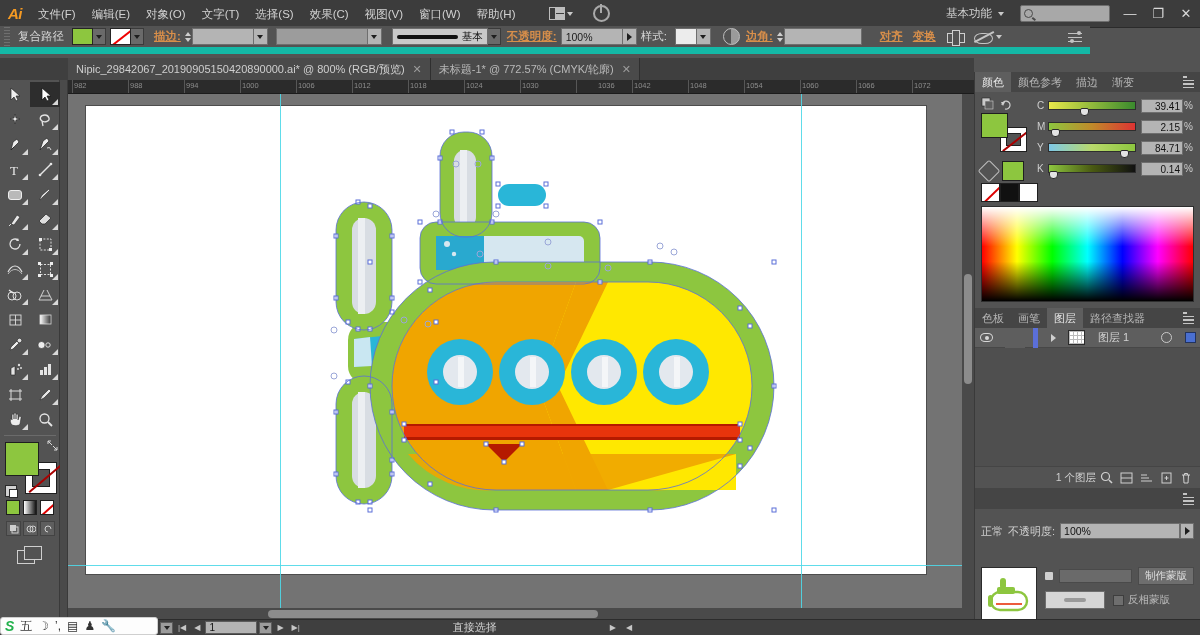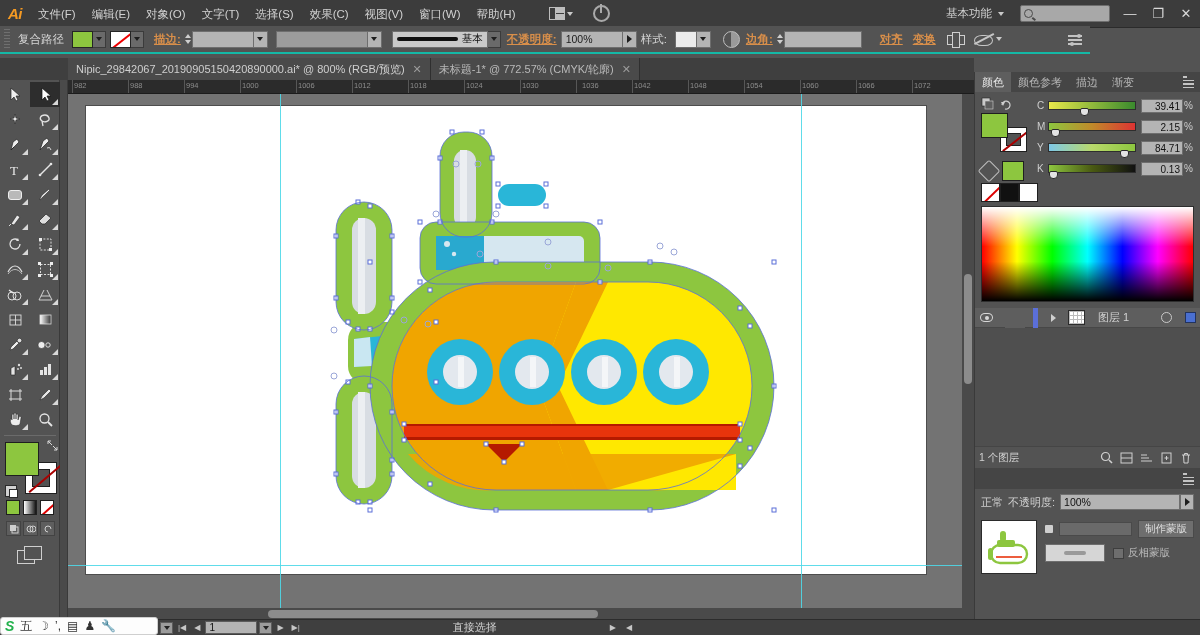--- a/index.html
+++ b/index.html
@@ -52,21 +52,21 @@
      position:relative; }
   .search-mag:after { content:""; position:absolute; right:-4px; bottom:-2px;
      width:4px; height:1.5px; background:#4a4a4a; transform:rotate(40deg); }
   .wbtn { width:28px; height:24px; display:flex; align-items:center;
      justify-content:center; color:#d8d8d8; font-size:13px; }
 
   
   .controlbar {
     position:absolute; left:0; top:26px; width:1090px; height:28px;
     background:#535353; display:flex; align-items:center;
-    border-bottom:2px solid #14b8a6; padding-left:4px;
+    border-bottom:7px solid #14b8a6; padding-left:4px;
   }
   .grip { width:6px; height:20px; margin-right:4px;
      background:repeating-linear-gradient(to bottom,#6f6f6f 0 1px,transparent 1px 3px);}
   .cb-label { color:#d8d8d8; font-size:11.5px; margin:0 8px 0 4px; white-space:nowrap; }
   .cb-label.orange { color:#d98f4a; text-decoration:underline; margin:0 4px 0 6px;font-weight:bold; }
   .cb-label.plain { color:#d8d8d8; text-decoration:none; }
   .swatch-btn { display:flex; align-items:center; margin-right:4px; }
   .swatch {
     width:21px; height:17px; border:1px solid #252525; background:#8dc63f;
   }
@@ -299,27 +299,27 @@
      background-image:linear-gradient(#bbb 1px, transparent 1px),
                       linear-gradient(90deg,#bbb 1px, transparent 1px);
      background-size:4px 4px; }
   .lr-name { flex:1; font-size:11px; color:#d2d2d2; }
   .lr-target { width:11px; height:11px; border-radius:50%; border:1.5px solid #c9c9c9;
      margin-right:5px; }
   .lr-sel { width:11px; height:11px; background:#4a6fd0; border:1px solid #22335e;
      margin-right:4px; }
   .layers-body { height:118px; background:#4f4f4f; }
   .layers-foot { display:flex; align-items:center; height:22px; background:#535353;
-     border-top:1px solid #454545; padding:0 4px; }
+     border-top:1px solid #454545; padding:0 4px;text-align:right; }
   .lf-count { font-size:10.5px; color:#cfcfcf; flex:1; }
   .lf-ic { width:20px; height:18px; display:flex; align-items:center;
      justify-content:center; }
 
   .trans-panel { border-top:1px solid #454545; }
-  .tp-row { display:flex; align-items:center; padding:5px 6px; }
+  .tp-row { display:flex; align-items:center; padding:14px 6px; }
   .tp-label { font-size:11px; color:#cfcfcf; margin-right:5px; white-space:nowrap; }
   .tp-field { flex:1; height:16px; background:#b4b4b4; border:1px solid #6e6e6e;
      color:#111; font-size:10.5px; display:flex; align-items:center; padding:0 3px; }
   .tp-thumb { width:56px; height:54px; background:#fff; border:1px solid #2b2b2b;
      display:flex; align-items:center; justify-content:center; }
   .tp-btn { height:18px; background:#6e6e6e; border:1px solid #4a4a4a; color:#ddd;
      font-size:10.5px; display:flex; align-items:center; justify-content:center;
      padding:0 6px; }
   .tp-chk { display:flex; align-items:center; font-size:10.5px; color:#b8b8b8; }
   .tp-chk .box { width:11px; height:11px; background:#6e6e6e; border:1px solid #3e3e3e;
@@ -747,21 +747,21 @@
       <div class="num" style="left:228px">1006</div>
     <div class="tick" style="left:284px"></div> 
       <div class="num" style="left:284px">1012</div>
     <div class="tick" style="left:340px"></div> 
       <div class="num" style="left:340px">1018</div>
     <div class="tick" style="left:396px"></div> 
       <div class="num" style="left:396px">1024</div>
     <div class="tick" style="left:452px"></div> 
       <div class="num" style="left:452px">1030</div>
     <div class="tick" style="left:508px"></div> 
-      <div class="num" style="left:512px">1036</div>
+      <div class="num" style="left:528px">1036</div>
     <div class="tick" style="left:564px"></div> 
       <div class="num" style="left:564px">1042</div>
     <div class="tick" style="left:620px"></div> 
       <div class="num" style="left:620px">1048</div>
     <div class="tick" style="left:676px"></div> 
       <div class="num" style="left:676px">1054</div>
     <div class="tick" style="left:732px"></div> 
       <div class="num" style="left:732px">1060</div>
     <div class="tick" style="left:788px"></div> 
       <div class="num" style="left:788px">1066</div>
@@ -985,36 +985,48 @@
               <span class="sl-knob" style="left:82%"></span>
             </span>
             <span class="sl-val">84.71</span>
             <span class="sl-pct">%</span>
           </div>
           <div class="slider-row">
             <span class="sl-label">K</span>
             <span class="sl-track" style="background:linear-gradient(to right,#8dc63f,#4a5a12,#111)">
               <span class="sl-knob" style="left:0%"></span>
             </span>
-            <span class="sl-val">0.13</span>
+            <span class="sl-val">0.14</span>
             <span class="sl-pct">%</span>
           </div>
         </div>
       </div>
 
       <div class="cp-bottom-sw">
         <div class="cp-bsw none"></div>
         <div class="cp-bsw black"></div>
         <div class="cp-bsw white"></div>
       </div>
 
       <div class="spectrum"></div>
     </div>
 
     <div class="layers-panel">
+      <div class="panel-tabs">
+        <div class="ptab">色板</div>
+        <div class="ptab">画笔</div>
+        <div class="ptab active">图层</div>
+        <div class="ptab">路径查找器</div>
+        <div class="pmenu">
+            <i></i>
+            <i></i>
+            <i></i>
+            <i></i>
+          </div>
+      </div>
 
       <div class="layer-row">
         <span class="lr-eye">
           <span class="eye-ic"></span>
         </span>
         <span class="lr-lock"></span>
         <span class="lr-color"></span>
         <span class="lr-arrow"></span>
         <span class="lr-thumb"></span>
         <span class="lr-name">图层 1</span>

